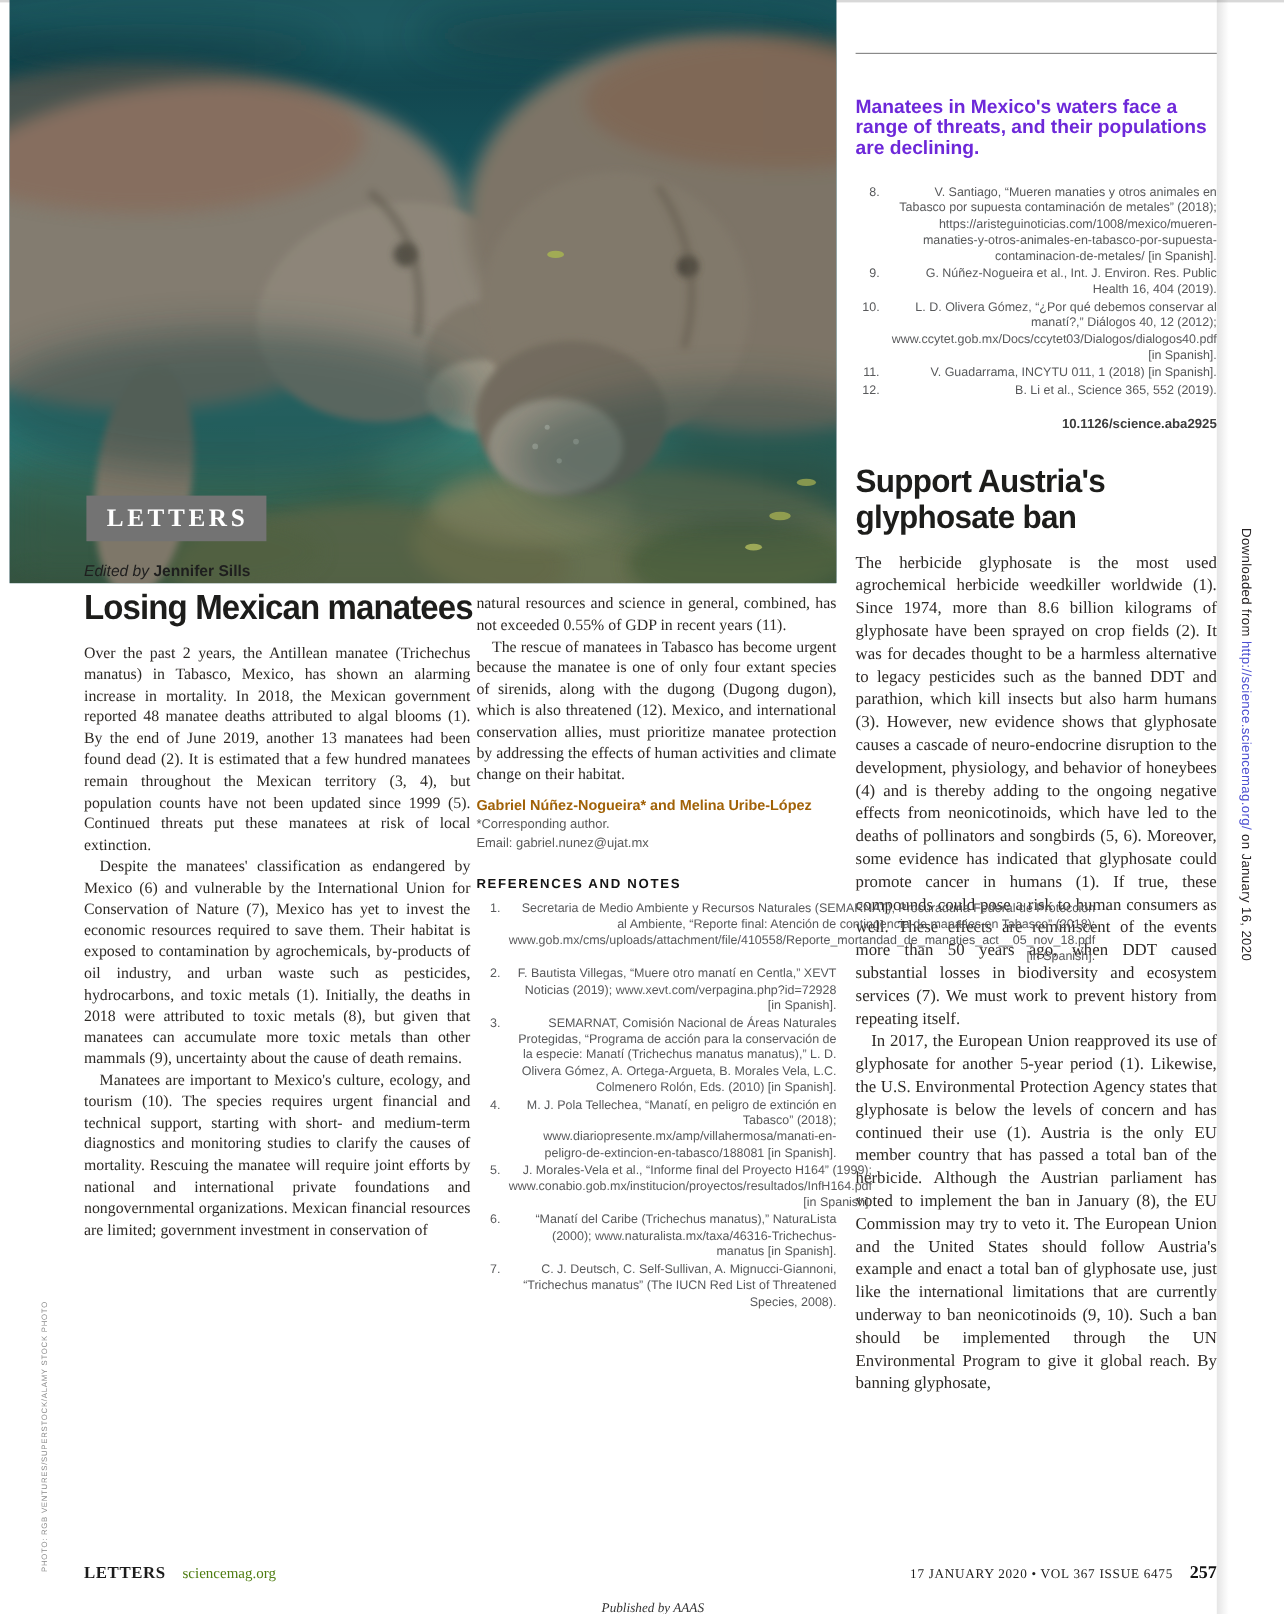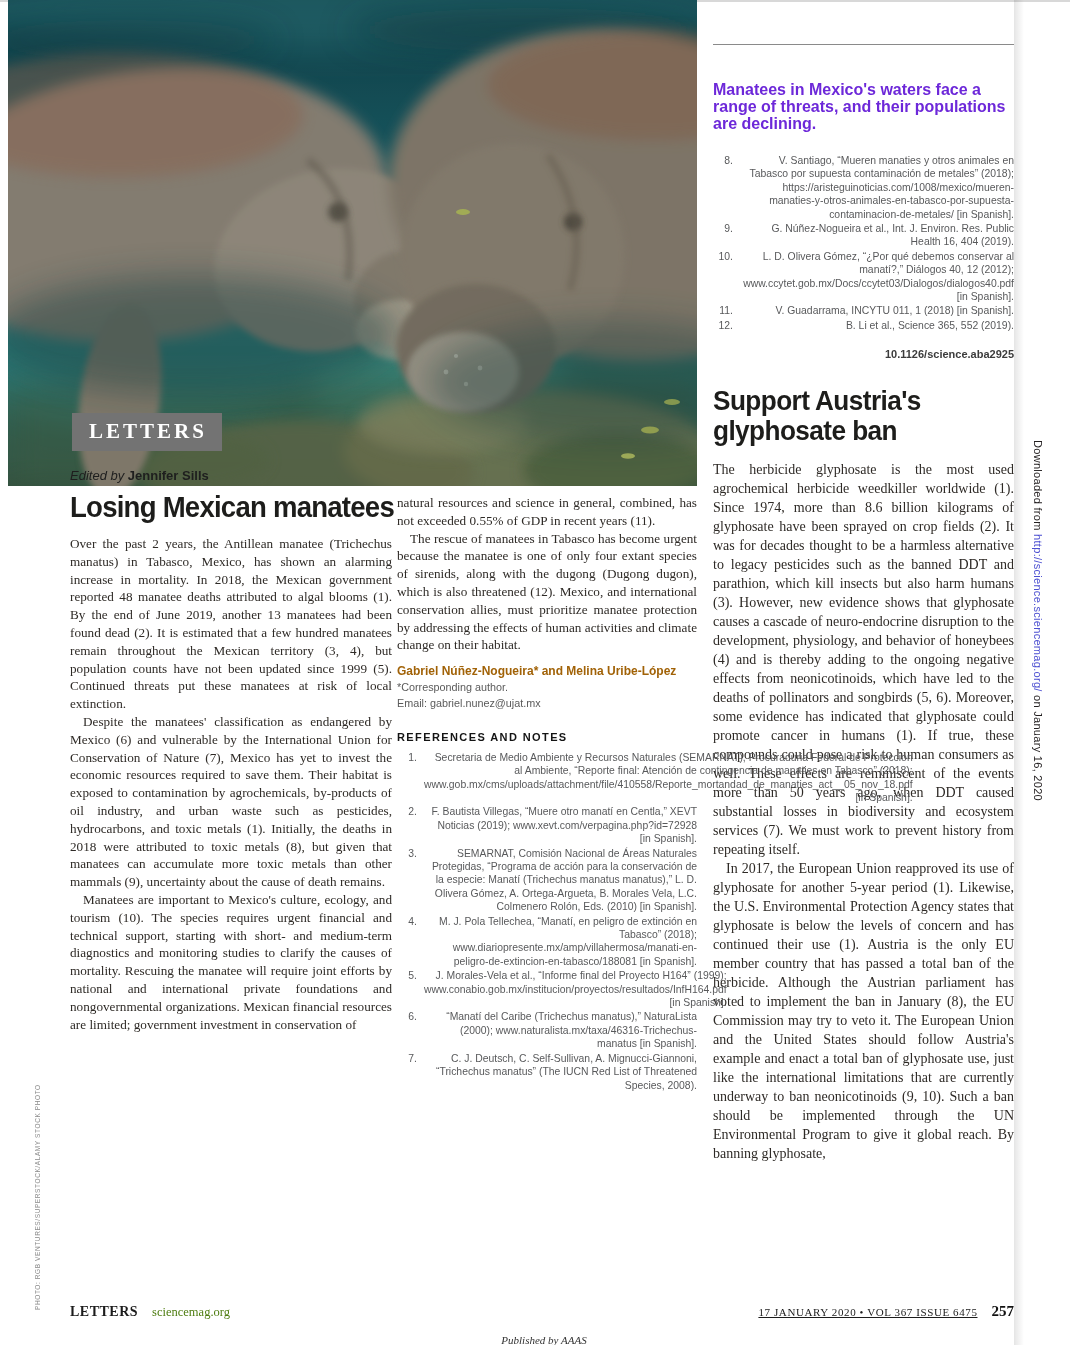--- a/index.html
+++ b/index.html
@@ -46,21 +46,21 @@
   .affil{margin-top:2px;font-family:"Liberation Sans",sans-serif;font-size:10.8px;
          line-height:13.8px;color:#5a5a5a;}
   .refs-hdr{margin-top:20px;font-family:"Liberation Sans",sans-serif;font-weight:bold;
             font-size:11px;letter-spacing:1.4px;color:#141414;}
   .mid-col .refs{margin-top:8px;}
   
   .footer{position:absolute;left:70px;top:1303px;width:944px;display:flex;align-items:baseline;}
   .f-brand{font-weight:bold;font-size:14px;letter-spacing:0.5px;color:#1c1c1c;}
   .f-url{margin-left:14px;font-size:12.5px;color:#4d7c0f;}
   .f-spacer{flex:1;}
-  .f-issue{font-size:11px;letter-spacing:0.6px;color:#1c1c1c;text-decoration:underline;}
+  .f-issue{font-size:11px;letter-spacing:0.6px;color:#1c1c1c;}
   .f-page{margin-left:14px;font-weight:bold;font-size:15px;color:#111;}
   .published{position:absolute;left:404px;top:1334px;width:280px;text-align:center;
              font-style:italic;font-size:11px;color:#333;}
   .side-right{position:absolute;left:1032px;top:440px;height:480px;
               writing-mode:vertical-rl;font-family:"Liberation Sans",sans-serif;
               font-size:11px;letter-spacing:0.3px;color:#231f20;white-space:nowrap;}
   .side-right .url{color:#4c4fd1;}
   .side-left{position:absolute;left:34px;top:998px;height:312px;
              writing-mode:vertical-rl;transform:rotate(180deg);
              font-family:"Liberation Sans",sans-serif;font-size:6.5px;letter-spacing:0.6px;

